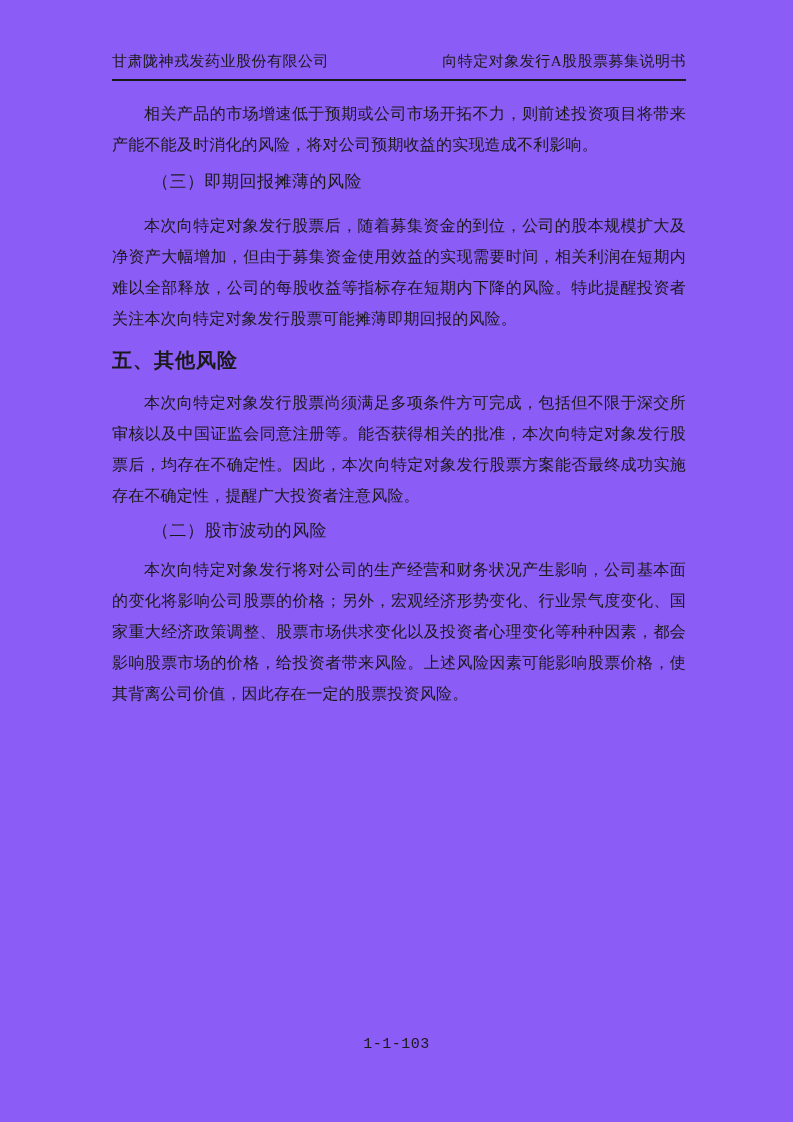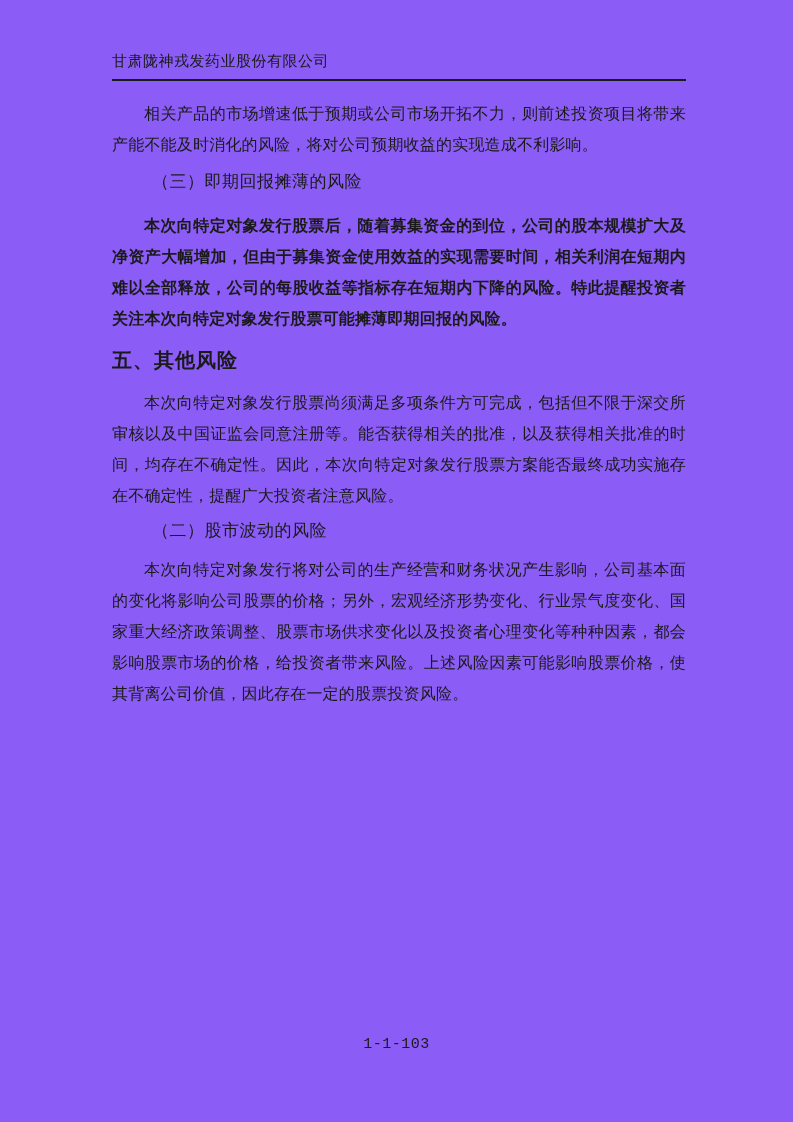--- a/index.html
+++ b/index.html
@@ -33,21 +33,21 @@
   }
   .body-para {
     font-family: "Liberation Serif", "DejaVu Serif", serif;
     font-size: 16px;
     line-height: 31px;
     text-align: justify;
     text-indent: 32px;
     letter-spacing: 0.2px;
   }
   .para-1 { margin-top: 17px; }
-  .para-2 { margin-top: 17px; font-weight: bold; }
+  .para-2 { margin-top: 17px; }
   .para-3 { margin-top: 13px; }
   .para-4 { margin-top: 12px; }
   .heading-1 {
     font-family: "Liberation Sans", "DejaVu Sans", sans-serif;
     font-weight: bold;
     font-size: 20px;
     line-height: 28px;
     margin-top: 12px;
     letter-spacing: 1px;
   }
@@ -74,32 +74,33 @@
   }
 </style>
 </head>
 <body>
 
 <div class="page">
   <div class="content">
 
     <div class="doc-header">
       <span>甘肃陇神戎发药业股份有限公司</span>
+      <span>向特定对象发行A股股票募集说明书</span>
     </div>
 
     <p class="body-para para-1">相关产品的市场增速低于预期或公司市场开拓不力，则前述投资项目将带来产能不能及时消化的风险，将对公司预期收益的实现造成不利影响。</p>
 
     <h3 class="heading-2 h2-a">（三）即期回报摊薄的风险</h3>
 
     <p class="body-para para-2">本次向特定对象发行股票后，随着募集资金的到位，公司的股本规模扩大及净资产大幅增加，但由于募集资金使用效益的实现需要时间，相关利润在短期内难以全部释放，公司的每股收益等指标存在短期内下降的风险。特此提醒投资者关注本次向特定对象发行股票可能摊薄即期回报的风险。</p>
 
     <h2 class="heading-1">五、其他风险</h2>
 
 
-    <p class="body-para para-3">本次向特定对象发行股票尚须满足多项条件方可完成，包括但不限于深交所审核以及中国证监会同意注册等。能否获得相关的批准，以及获得相关批准的时间，均存在不确定性。因此，本次向特定对象发行股票方案能否最终成功实施存在不确定性，提醒广大投资者注意风险。</p>
+    <p class="body-para para-3">本次向特定对象发行股票尚须满足多项条件方可完成，包括但不限于深交所审核以及中国证监会同意注册等。能否获得相关的批准，本次向特定对象发行股票后，均存在不确定性。因此，本次向特定对象发行股票方案能否最终成功实施存在不确定性，提醒广大投资者注意风险。</p>
 
     <h3 class="heading-2 h2-c">（二）股市波动的风险</h3>
 
     <p class="body-para para-4">本次向特定对象发行将对公司的生产经营和财务状况产生影响，公司基本面的变化将影响公司股票的价格；另外，宏观经济形势变化、行业景气度变化、国家重大经济政策调整、股票市场供求变化以及投资者心理变化等种种因素，都会影响股票市场的价格，给投资者带来风险。上述风险因素可能影响股票价格，使其背离公司价值，因此存在一定的股票投资风险。</p>
 
   </div>
 
   <div class="doc-footer">
     <span>1-1-103</span>
   </div>

